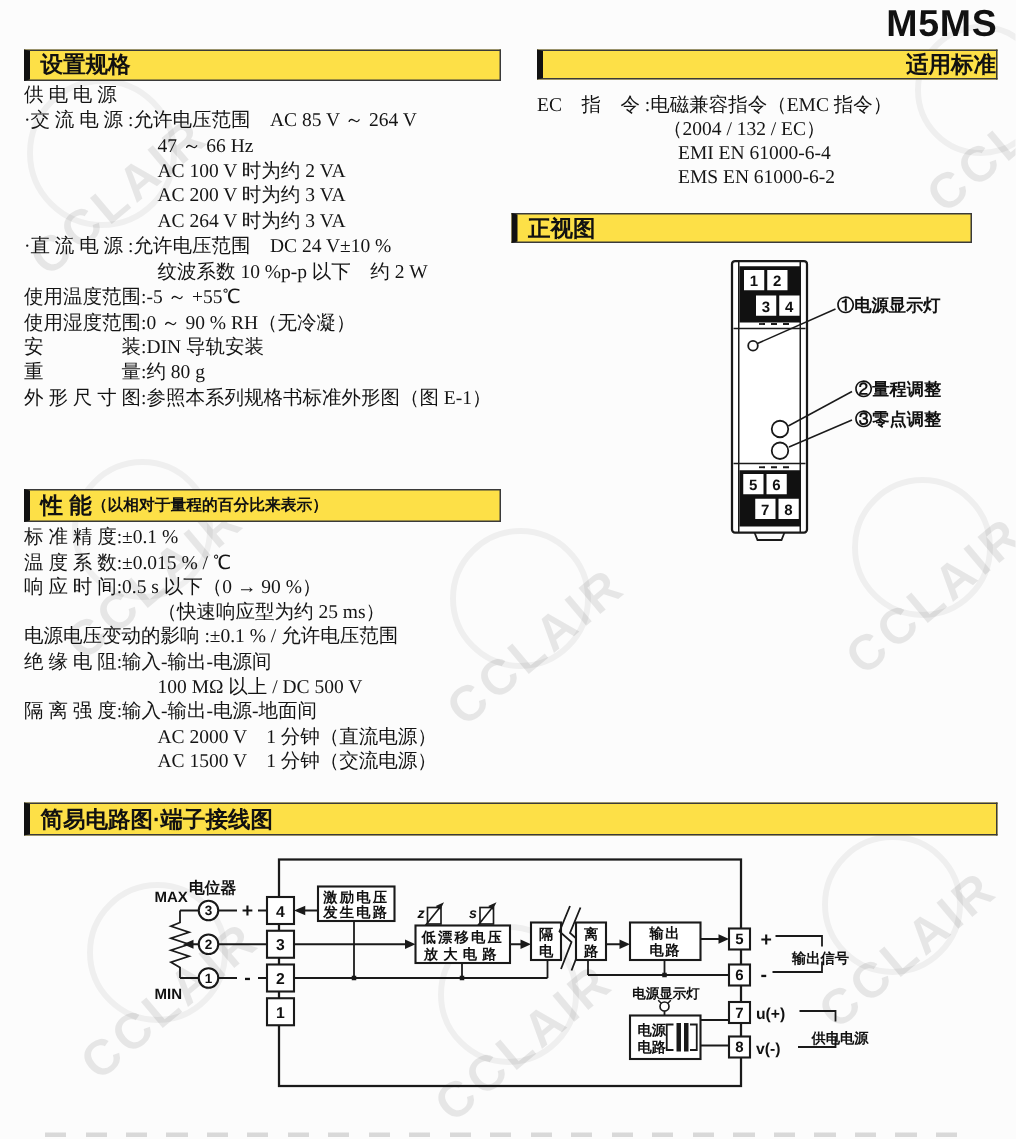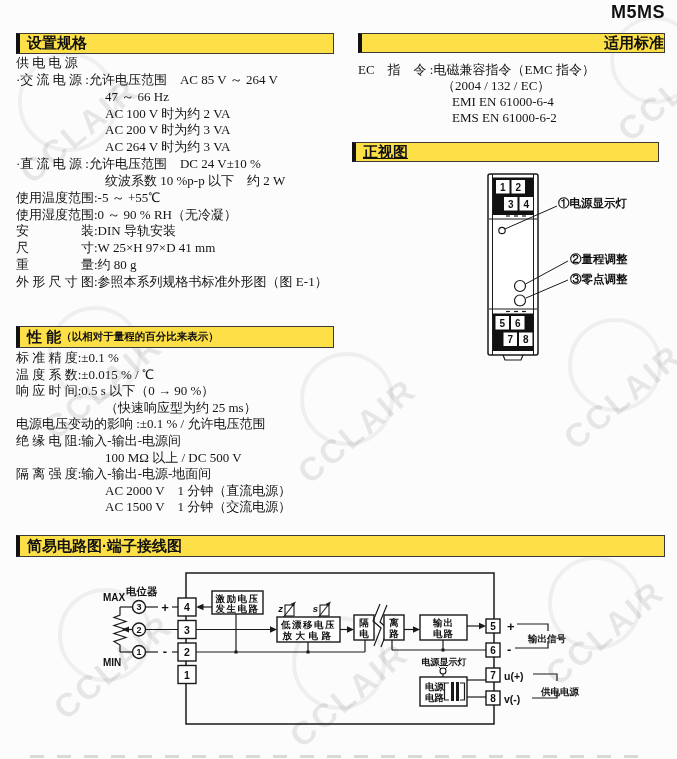--- a/index.html
+++ b/index.html
@@ -4,21 +4,21 @@
 <style>
   html,body{margin:0;padding:0;}
   body{width:677px;height:759px;position:relative;background:#fcfcfc;overflow:hidden;
        font-family:"Liberation Serif", serif;color:#1a1a1a;}
   .wm{position:absolute;font-family:"Liberation Sans",sans-serif;font-weight:bold;
       font-size:33px;letter-spacing:3px;color:rgba(0,0,0,0.085);transform:rotate(-40deg);
       white-space:nowrap;pointer-events:none;}
   .wm-ring{position:absolute;border:4px solid rgba(0,0,0,0.05);border-radius:50%;
       pointer-events:none;}
   .page-title{position:absolute;top:2px;right:12px;font-family:"Liberation Sans",sans-serif;
-      font-weight:bold;font-size:18px;letter-spacing:.5px;color:#111;margin-left:21px;}
+      font-weight:bold;font-size:25px;letter-spacing:.5px;color:#111;margin-left:21px;}
   .hdr{position:absolute;background:#fde047;border:1px solid #3a3a3a;border-left:4px solid #111;
       box-sizing:border-box;font-family:"Liberation Sans",sans-serif;font-weight:bold;
       font-size:15px;color:#111;padding-left:7px;display:flex;align-items:center;white-space:nowrap;}
   .hdr .note{font-size:10.5px;font-weight:bold;margin-left:0;}
   .col{position:absolute;font-size:13px;color:#141414;}
   .col .ln{line-height:16.85px;white-space:nowrap;}
   #perf-lines .ln{line-height:16.6px;}
   #std-lines .ln{line-height:16.1px;}
   #setup-lines .in1,#perf-lines .in1{padding-left:89px;}
   #std-lines .in1{padding-left:84px;}
@@ -56,40 +56,39 @@
 <div class="hdr" style="left:16px;top:33px;width:318px;height:21px;">
   <span>设置规格</span>
 </div>
 <div class="hdr" style="left:16px;top:326px;width:318px;height:22px;">
   <span>性 能</span>
     <span class="note">（以相对于量程的百分比来表示）</span>
 </div>
 <div class="hdr" style="left:358px;top:33px;width:307px;height:20px;justify-content:flex-end;">
   <span>适用标准</span>
 </div>
-<div class="hdr" style="left:352px;top:142px;width:307px;height:20px;text-decoration:underline;">
+<div class="hdr" style="left:341px;top:142px;width:307px;height:20px;">
   <span>正视图</span>
 </div>
 <div class="hdr" style="left:16px;top:535px;width:649px;height:22px;">
   <span>简易电路图·端子接线图</span>
 </div>
 
 <div class="col" id="setup-lines" style="left:16px;top:55px;width:335px;">
     <div class="ln">供 电 电 源</div>
     <div class="ln">·交 流 电 源 :允许电压范围　AC 85 V ～ 264 V</div>
     <div class="ln in1">47 ～ 66 Hz</div>
     <div class="ln in1">AC 100 V 时为约 2 VA</div>
     <div class="ln in1">AC 200 V 时为约 3 VA</div>
     <div class="ln in1">AC 264 V 时为约 3 VA</div>
     <div class="ln">·直 流 电 源 :允许电压范围　DC 24 V±10 %</div>
     <div class="ln in1">纹波系数 10 %p-p 以下　约 2 W</div>
     <div class="ln">使用温度范围:-5 ～ +55℃</div>
     <div class="ln">使用湿度范围:0 ～ 90 % RH（无冷凝）</div>
     <div class="ln">安　　　　装:DIN 导轨安装</div>
-    <div class="ln">尺　　　　寸:W 25×H 97×D 41 mm</div>
     <div class="ln">重　　　　量:约 80 g</div>
     <div class="ln">外 形 尺 寸 图:参照本系列规格书标准外形图（图 E-1）</div>
   </div>
 <div class="col" id="perf-lines" style="left:16px;top:350px;width:335px;">
     <div class="ln">标 准 精 度:±0.1 %</div>
     <div class="ln">温 度 系 数:±0.015 % / ℃</div>
     <div class="ln">响 应 时 间:0.5 s 以下（0 → 90 %）</div>
     <div class="ln in1">（快速响应型为约 25 ms）</div>
     <div class="ln">电源电压变动的影响 :±0.1 % / 允许电压范围</div>
     <div class="ln">绝 缘 电 阻:输入-输出-电源间</div>

